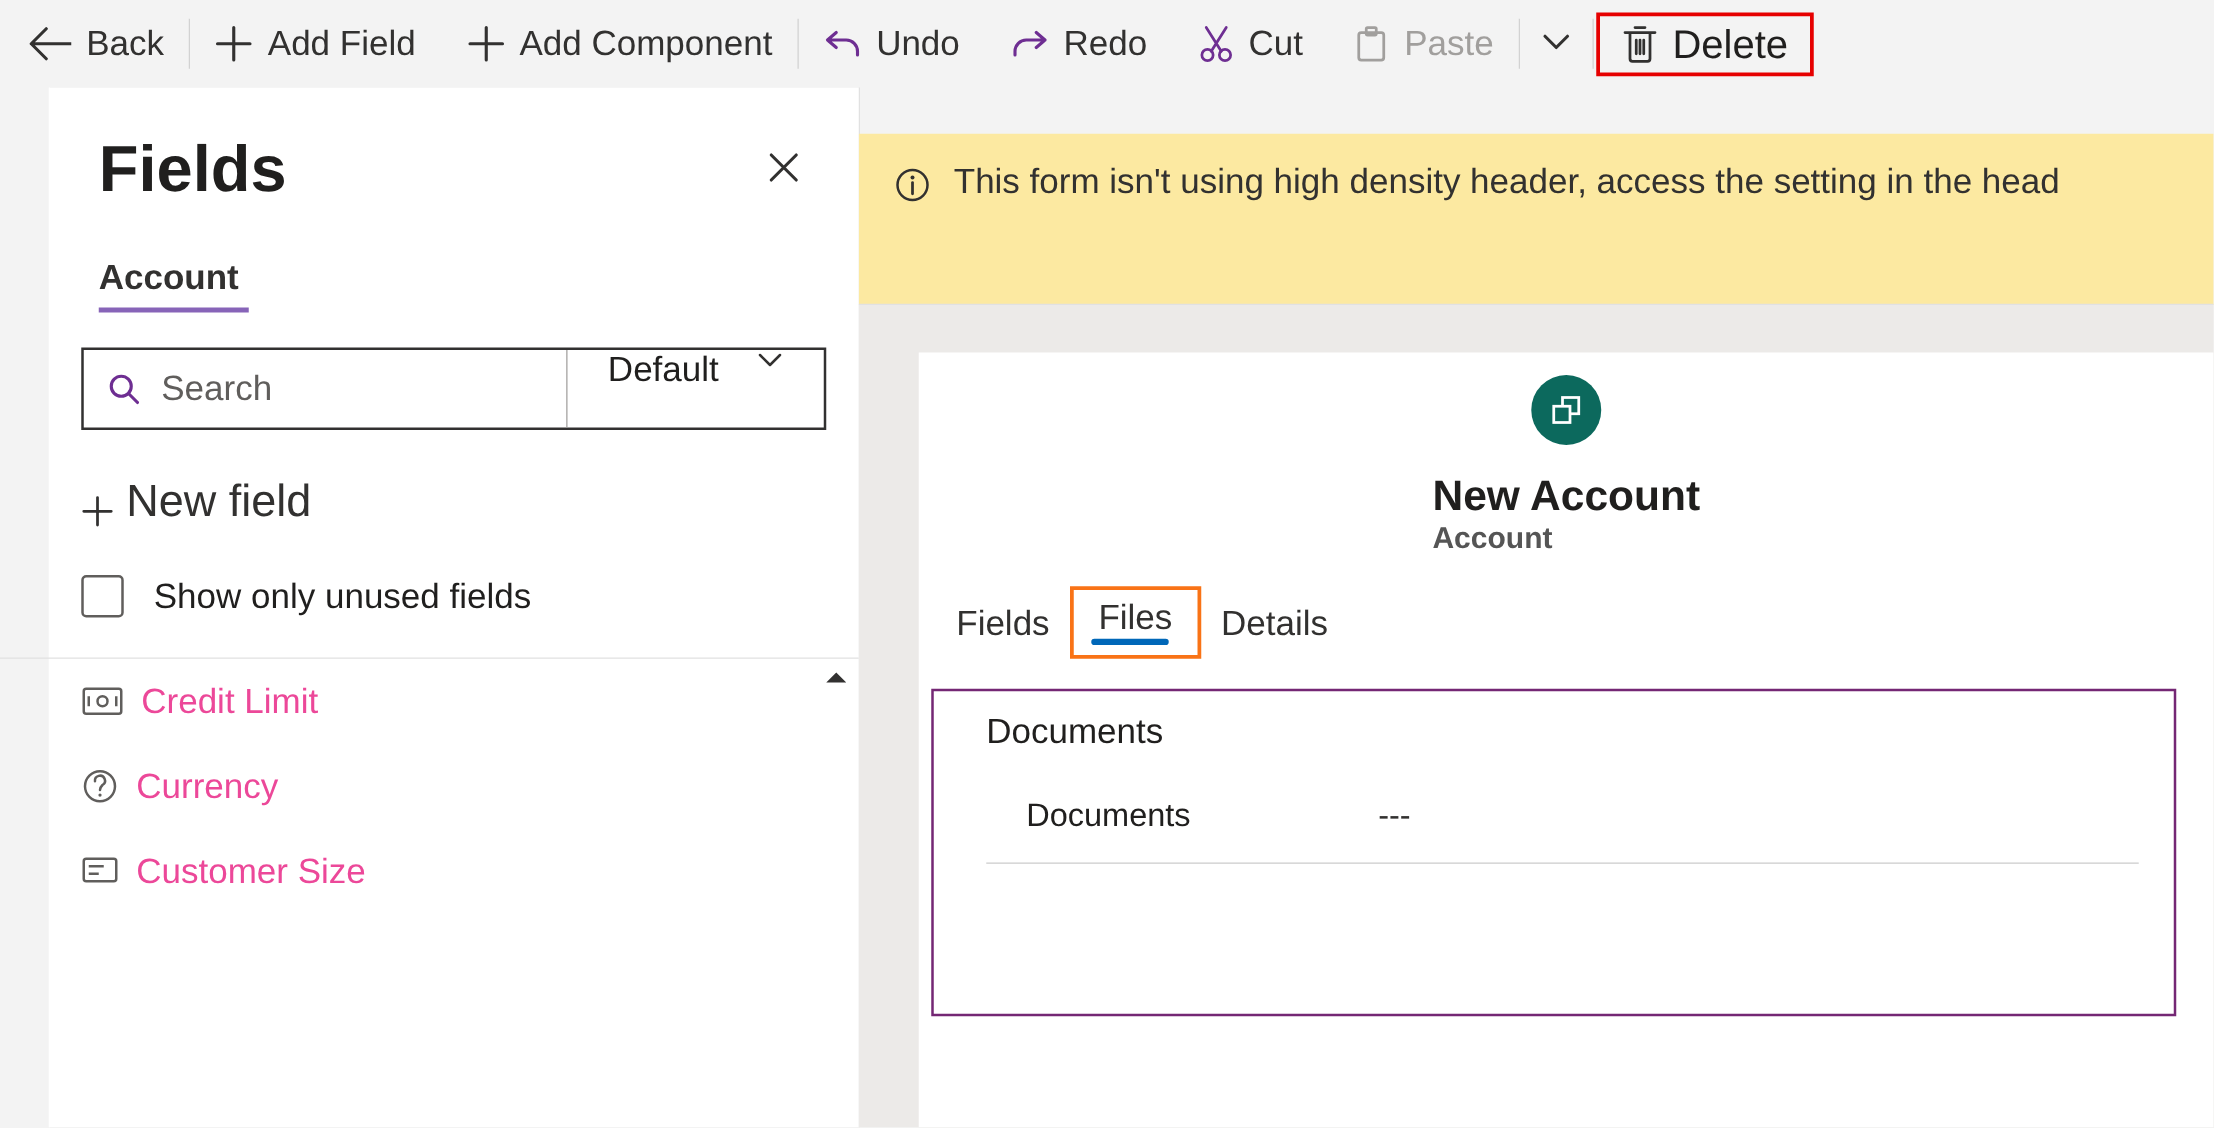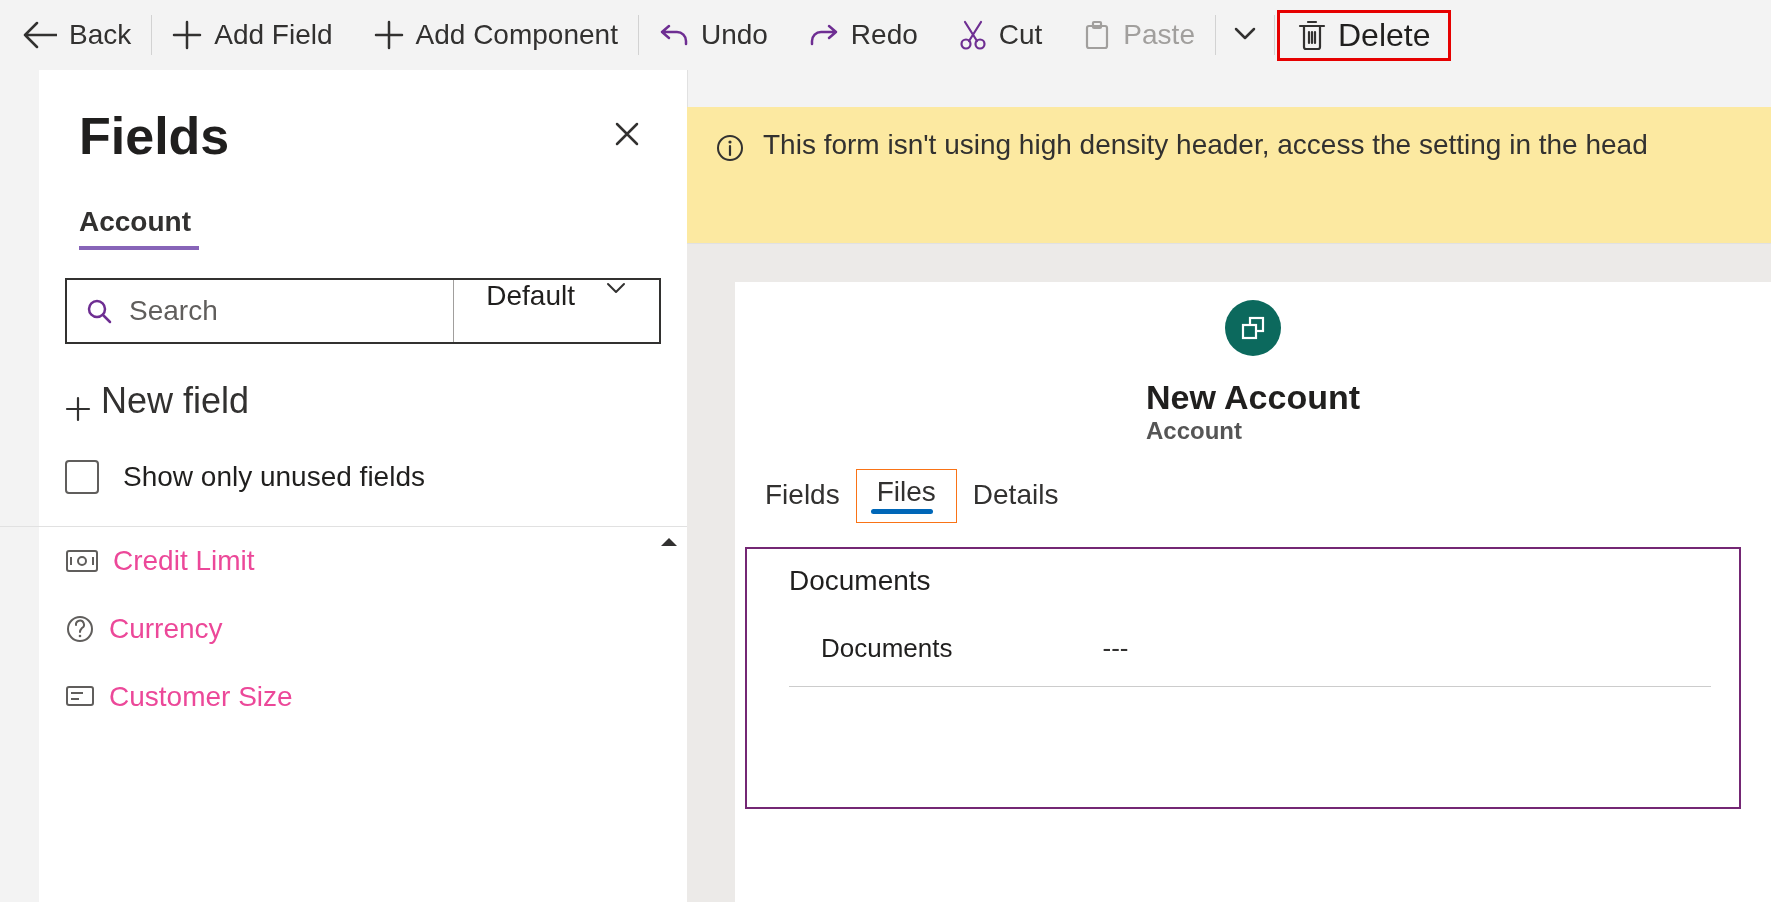--- a/index.html
+++ b/index.html
@@ -206,21 +206,21 @@
     align-items: flex-end;
   }
   .tab {
     font-size: 28px;
     padding: 6px 16px 12px 16px;
     color: #323130;
     cursor: pointer;
   }
   .tab.first { padding-left: 0; }
   .tab.active-highlight {
-    border: 1px solid #f97316;
+    border: 3px solid #f97316;
     padding: 6px 20px 14px 20px;
     position: relative;
   }
   .tab.active-highlight .tab-underline {
     position: absolute;
     left: 14px;
     bottom: 8px;
     height: 5px;
     width: 62px;
     background: #0067b8;

